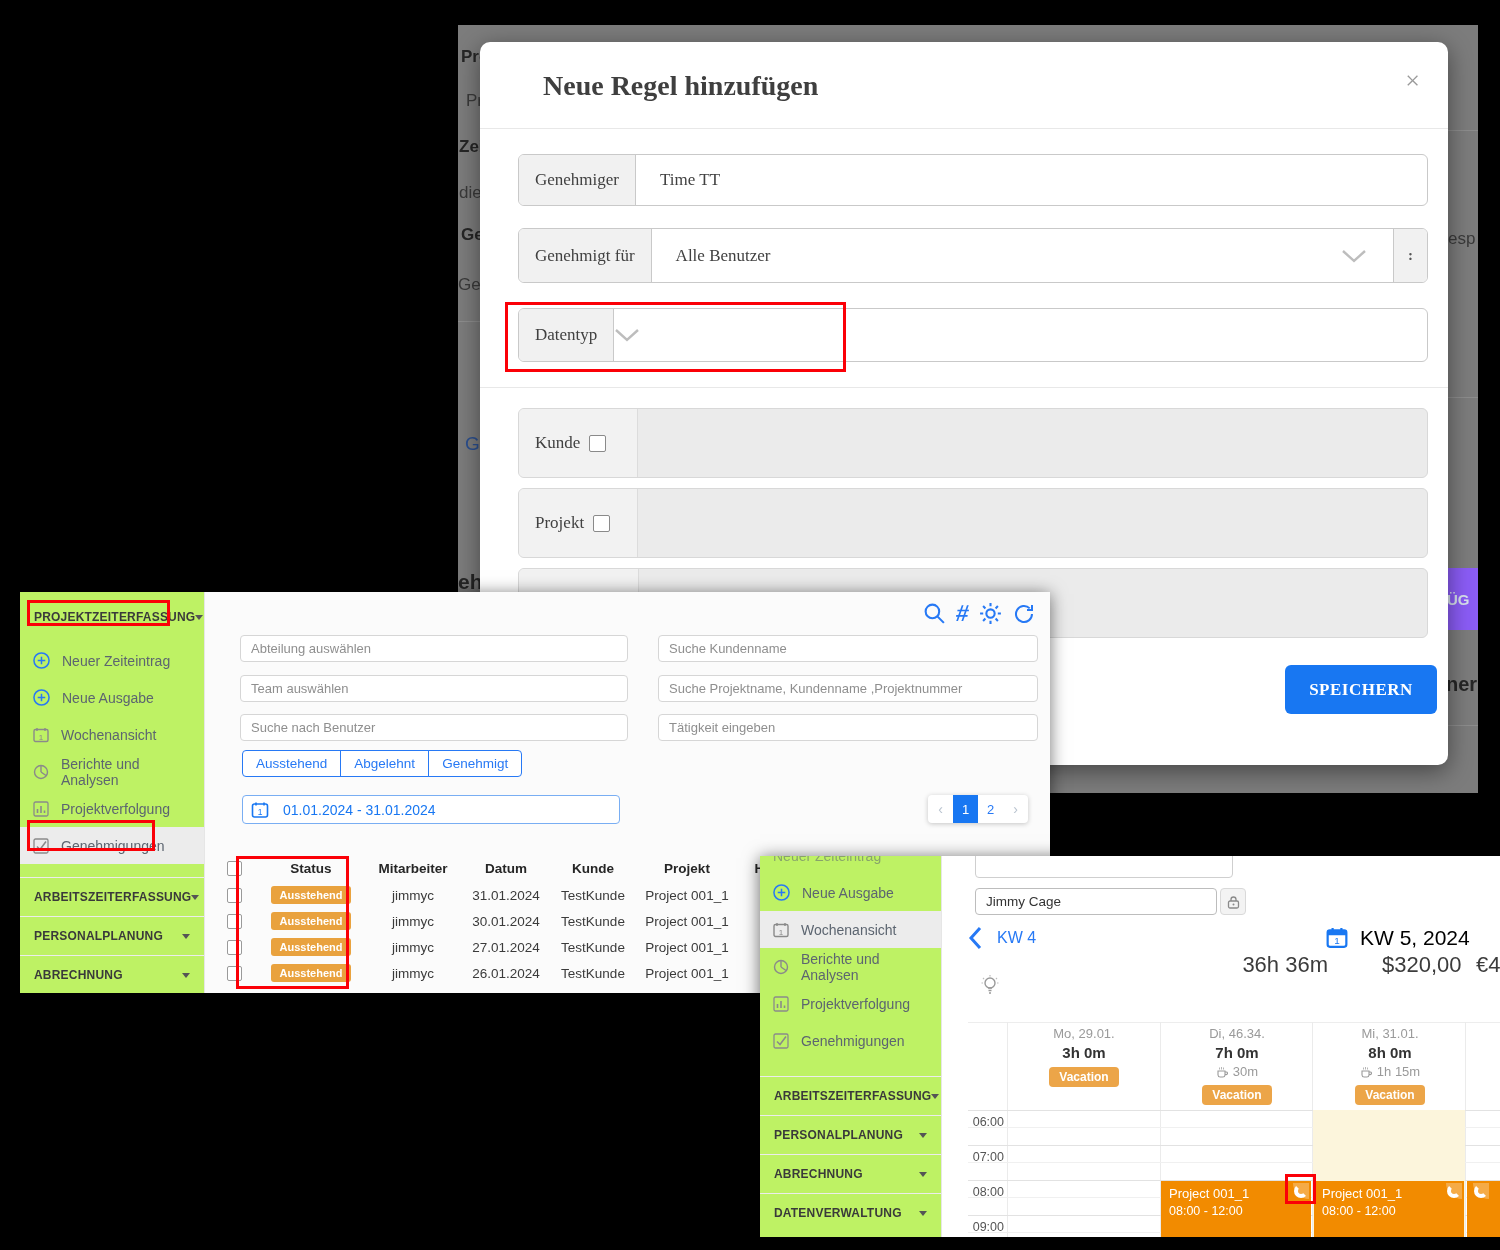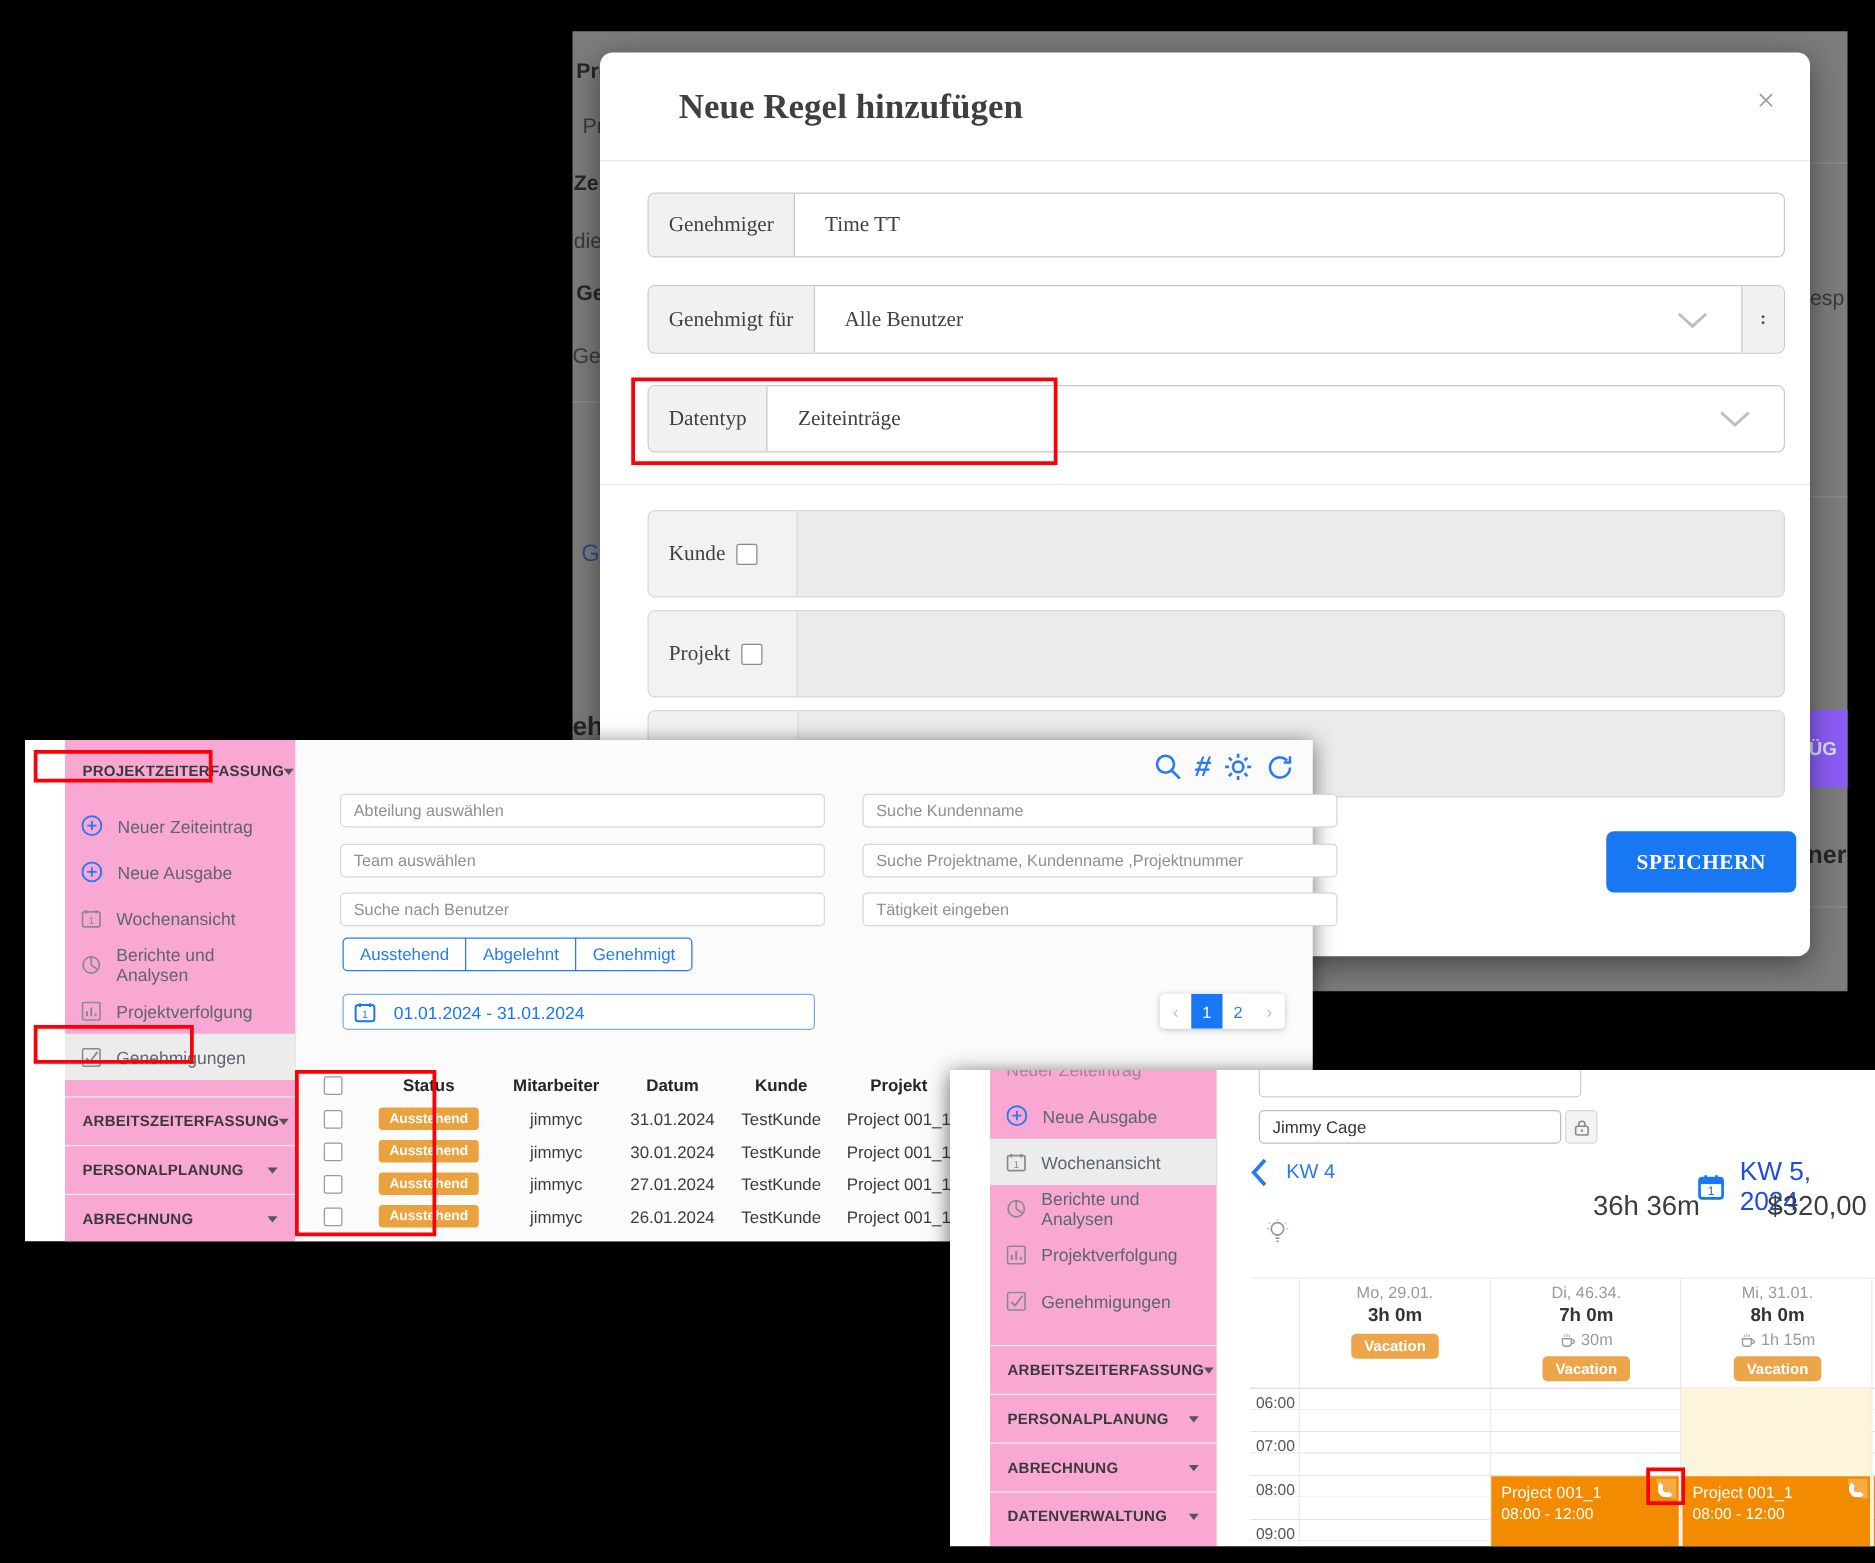--- a/index.html
+++ b/index.html
@@ -28,21 +28,21 @@
            justify-content:center;color:#555;font-weight:700;font-size:15px;}
   .m-row.disabled{background:#ebebeb;border-color:#d8d8d8;}
   .m-row.disabled .m-label{background:#f2f2f2;border-right:1px solid #dcdcdc;}
   .m-check{width:15px;height:15px;border:1px solid #8a8a8a;border-radius:2px;background:#fff;}
   .save-btn{position:absolute;left:805px;top:623px;width:152px;height:49px;background:#1877f2;border:none;
             border-radius:6px;color:#fff;font-weight:700;font-size:17px;letter-spacing:.5px;cursor:pointer;
             font-family:inherit;}
   
   .red-box{position:absolute;border:3px solid #fb0007;pointer-events:none;z-index:8;box-sizing:border-box;}
   
-  .side{background:#f9a8d4;border-right:1px solid #e6e6e6;position:relative;box-sizing:border-box;margin-left:32px;}
+  .side{background:#bef264;border-right:1px solid #e6e6e6;position:relative;box-sizing:border-box;}
   .side-group{display:flex;justify-content:space-between;align-items:center;height:38px;padding:0 14px;
               border-top:1px solid #ececec;font-size:12px;font-weight:700;color:#3a3a3a;letter-spacing:.2px;}
   .caret{width:0;height:0;border-left:4px solid transparent;border-right:4px solid transparent;border-top:5px solid #555;}
   .side-item{display:flex;align-items:center;gap:12px;height:37px;padding:0 13px;font-size:14px;color:#5c6570;cursor:pointer;}
   .side-item.selected{background:#ececec;}
   .side-item svg{flex:0 0 auto;}
   
   .panel-approvals{position:absolute;left:20px;top:592px;width:1030px;height:401px;background:#fff;z-index:3;
                    box-shadow:0 2px 16px rgba(0,0,0,.55);display:flex;}
   .pa-side{width:185px;padding-top:6px;}
@@ -81,21 +81,21 @@
   .partial-item{position:relative;top:-15px;height:24px;overflow:hidden;}
   .partial-input{position:absolute;left:33px;top:-12px;width:258px;height:34px;border:1px solid #cfcfcf;
                  border-radius:4px;box-sizing:border-box;background:#fff;}
   .user-input{position:absolute;left:33px;top:32px;width:242px;height:27px;border:1px solid #bdbdbd;border-radius:4px;
               font-size:13.5px;color:#333;padding:0 10px;box-sizing:border-box;font-family:inherit;outline:none;}
   .lock-box{position:absolute;left:278px;top:32px;width:26px;height:27px;background:#f3f3f3;border:1px solid #d9d9d9;
             border-radius:4px;display:flex;align-items:center;justify-content:center;box-sizing:border-box;}
   .wk-prev{position:absolute;left:26px;top:70px;display:flex;align-items:center;gap:14px;cursor:pointer;}
   .wk-prev span{color:#2779f5;font-size:16px;}
   .wk-cur{position:absolute;left:384px;top:70px;display:flex;align-items:center;gap:12px;}
-  .wk-cur span{color:#1d4ed8;font-size:21px;}
+  .wk-cur span{color:#000000;font-size:21px;}
   .totals-hours{position:absolute;left:276px;top:96px;width:110px;text-align:right;font-size:22px;color:#3c3c3c;}
   .totals-dollar{position:absolute;left:420px;top:96px;font-size:22px;color:#3c3c3c;margin-left:20px;}
   .totals-euro{position:absolute;left:534px;top:96px;font-size:22px;color:#3c3c3c;}
   .bulb{position:absolute;left:38px;top:118px;}
   .cal{position:absolute;left:26px;top:166px;right:0;bottom:0;}
   .cal-topline{position:absolute;left:0;top:0;right:0;height:1px;background:#ededed;}
   .vline{position:absolute;top:0;bottom:0;width:1px;background:#ebebeb;}
   .day-head{position:absolute;top:4px;width:152px;text-align:center;}
   .day-name{font-size:13px;color:#9a9a9a;}
   .day-hours{font-size:15px;font-weight:700;color:#333;margin-top:3px;}
@@ -152,21 +152,20 @@
     <div class="m-chevron">
       <svg width="26" height="14" viewBox="0 0 26 14">
           <path d="M2 2 L13 12 L24 2" fill="none" stroke="#bdbdbd" stroke-width="2.4"></path>
         </svg>
     </div>
     <div class="m-kebab">:</div>
   </div>
 
   <div class="m-row" style="top:266px;height:54px;">
     <div class="m-label">Datentyp</div>
-    <div class="m-value">Zeiteinträge</div>
     <div class="m-chevron">
       <svg width="26" height="14" viewBox="0 0 26 14">
           <path d="M2 2 L13 12 L24 2" fill="none" stroke="#bdbdbd" stroke-width="2.4"></path>
         </svg>
     </div>
   </div>
   <div class="red-box" style="left:25px;top:260px;width:341px;height:70px;"></div>
 
   <div class="modal-divider" style="top:345px;"></div>
 

